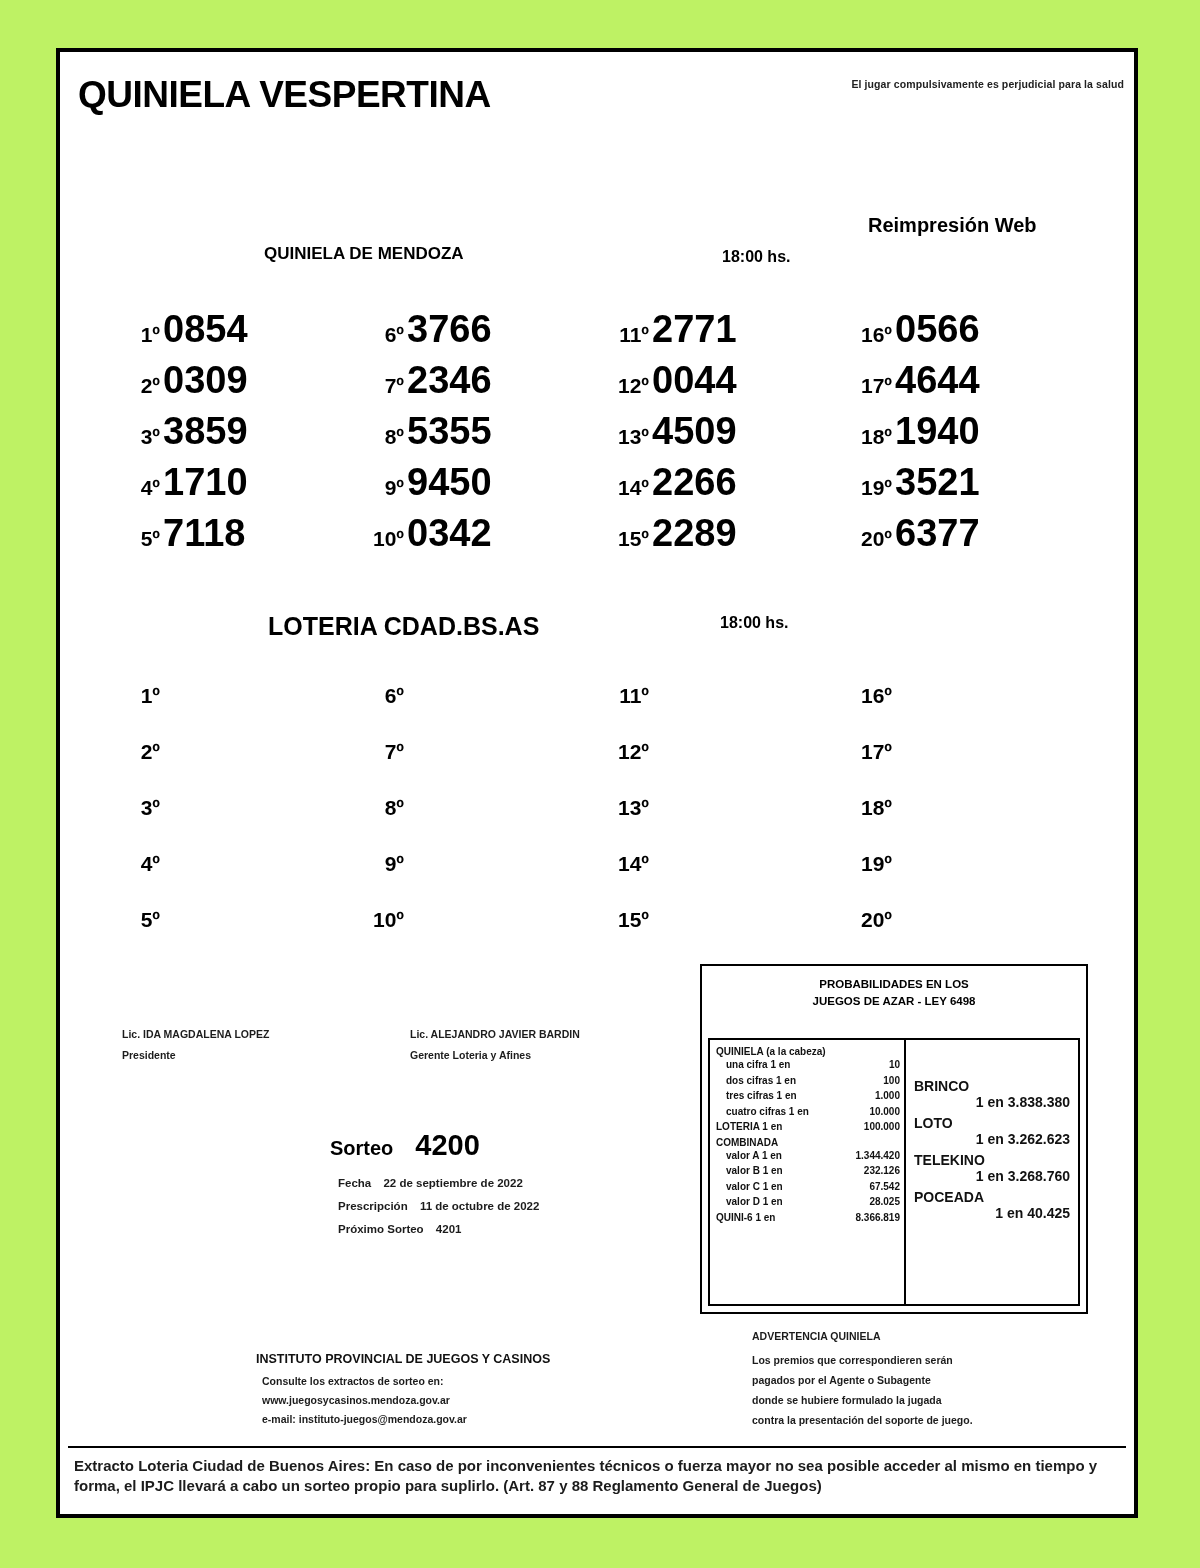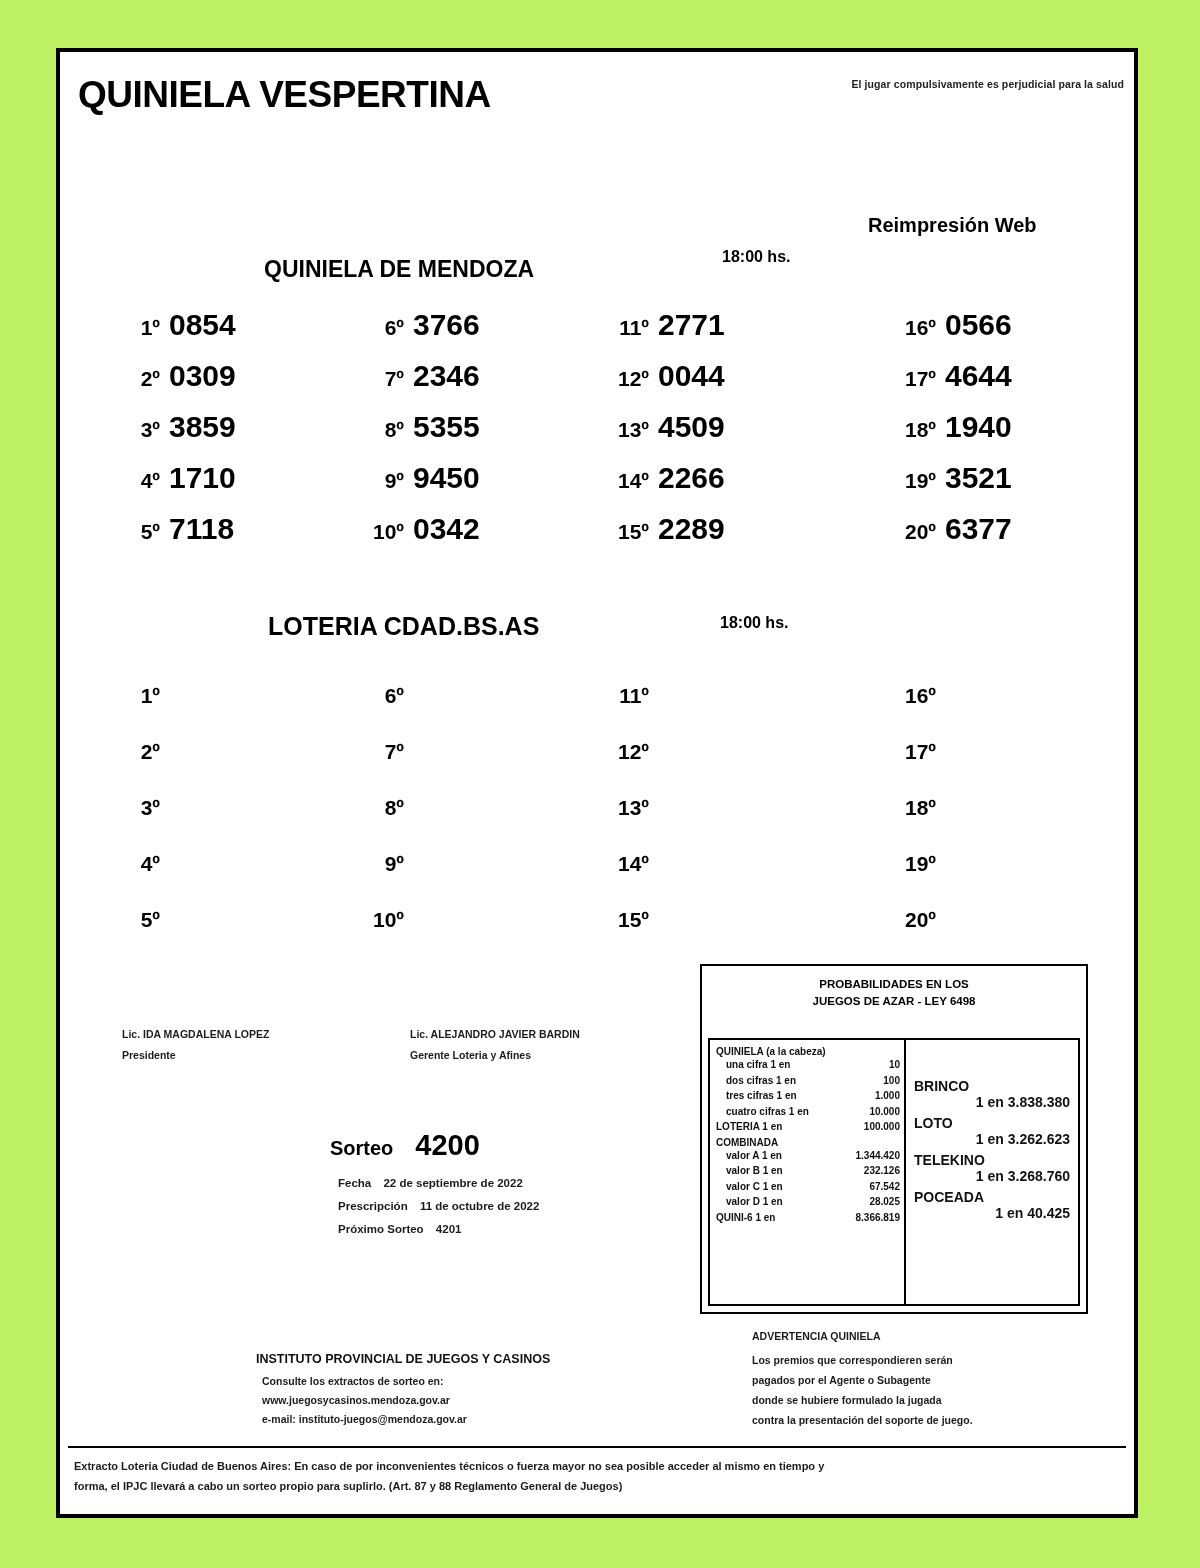--- a/index.html
+++ b/index.html
@@ -59,22 +59,22 @@
   .reimp {
     position: absolute;
     left: 808px;
     top: 162px;
     font-size: 20px;
     font-weight: bold;
   }
   .sec1-title {
     position: absolute;
     left: 204px;
-    top: 204px;
-    font-size: 23px;
+    top: 192px;
+    font-size: 17px;
     font-weight: bold;
   }
   .sec1-time {
     position: absolute;
     left: 662px;
     top: 196px;
     font-size: 16px;
     font-weight: bold;
   }
   .sec2-title {
@@ -100,40 +100,40 @@
   }
   .grid.g1 { top: 256px; }
   .grid.g2 { top: 632px; }
   .gcol {
     position: absolute;
     width: 250px;
   }
   .gcol.c1 { left: 56px; }
   .gcol.c2 { left: 300px; }
   .gcol.c3 { left: 545px; }
-  .gcol.c4 { left: 832px; }
+  .gcol.c4 { left: 788px; }
   .grow {
     height: 51px;
     display: flex;
     align-items: baseline;
     white-space: nowrap;
   }
   .g2 .grow { height: 56px; }
   .rank {
     font-size: 21px;
     font-weight: bold;
     display: inline-block;
     text-align: right;
     min-width: 44px;
   }
   .g2 .rank { font-weight: bold; }
   .num {
-    font-size: 30px;
-    font-weight: bold;
-    margin-left: 9px;
+    font-size: 38px;
+    font-weight: bold;
+    margin-left: 3px;
   }
 
   
   .sig {
     position: absolute;
     font-size: 10.5px;
     font-weight: bold;
     color: #1c1c1c;
     line-height: 21px;
   }
@@ -266,21 +266,21 @@
     left: 8px;
     right: 8px;
     top: 1394px;
     border-top: 2px solid #000;
   }
   .footnote {
     position: absolute;
     left: 14px;
     right: 12px;
     top: 1404px;
-    font-size: 11px;
+    font-size: 15px;
     font-weight: bold;
     color: #1c1c1c;
     line-height: 20px;
   }
 </style>
 </head>
 <body>
 
 <div class="page">
   <div class="sheet">

